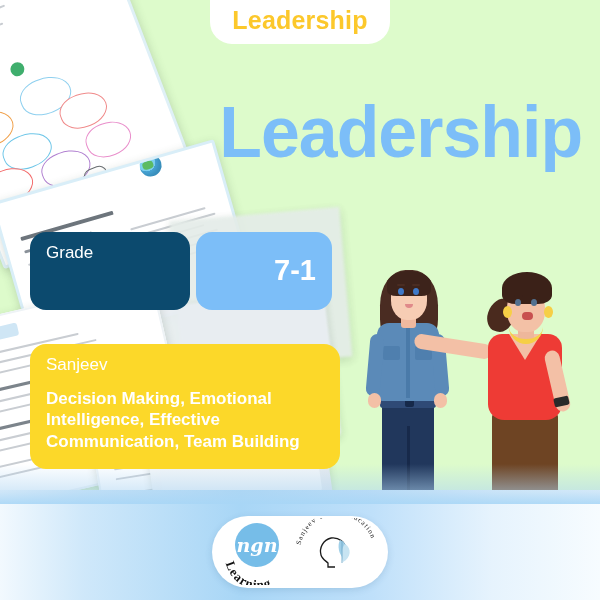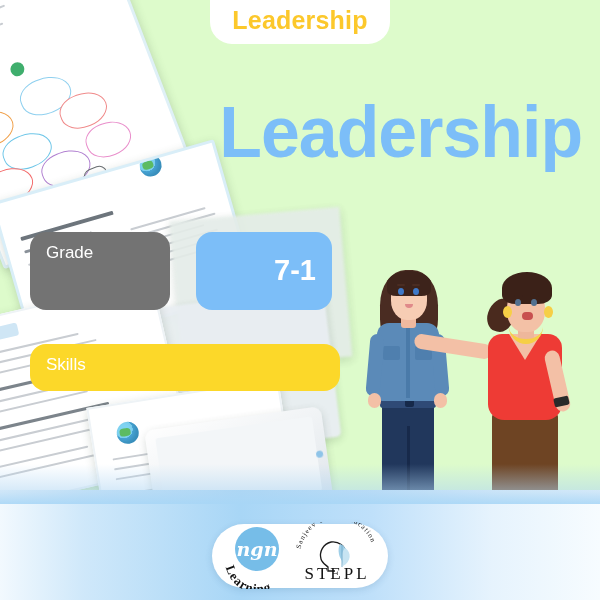--- a/index.html
+++ b/index.html
@@ -396,23 +396,23 @@
     white-space: nowrap;
   }
   .card .card-value .sfx {
     font-size: 17px;
     font-weight: bold;
   }
 
   .card-grade {
     left: 30px;
     top: 232px;
-    width: 140px;
+    width: 160px;
     height: 78px;
-    background: #737373;
+    background: #0c4a6e;
   }
   .card-age {
     left: 196px;
     top: 232px;
     width: 136px;
     height: 78px;
     background: #7cbef8;
     text-align: right;
   }
   .card-skills {
@@ -429,21 +429,21 @@
     white-space: normal;
   }
 
   
   .logo-pill {
     position: absolute;
     left: 50%;
     transform: translateX(-50%);
     bottom: 12px;
     width: 176px;
-    height: 64px;
+    height: 72px;
     background: #ffffff;
     border-radius: 38px;
     display: flex;
     align-items: center;
     justify-content: center;
     box-shadow: 0 2px 7px rgba(40,90,130,.16);
   }
   .logo-ngn {
     position: relative;
     width: 74px; height: 66px;
@@ -618,21 +618,22 @@
 
   <div class="card card-grade">
     <div class="card-label">Grade</div>
   </div>
 
   <div class="card card-age">
     <div class="card-value">7-1</div>
   </div>
 
   <div class="card card-skills">
-    <div class="card-label">Skills</div>
+    <div class="card-label">Sanjeev</div>
+    <div class="card-value">Decision Making, Emotional Intelligence, Effective Communication, Team Building</div>
   </div>
 
   <div class="logo-pill">
     <div class="logo-ngn">
       <div class="circle"></div>
       <div class="ngn-text">ngn</div>
       <svg width="74" height="66" viewBox="0 0 74 66">
         <defs>
           <path id="ngnArc" d="M 4,36 A 33,33 0 0 0 70,38"></path>
         </defs>
@@ -653,17 +654,16 @@
         <g>
           <path d="M 36,20 C 28,22 24,30 26,37 C 27,41 31,43 33,45 L 33,49 L 40,49" fill="none" stroke="#1a1a1a" stroke-width="1.3"></path>
           <path d="M 36,20 C 44,19 50,24 51,31" fill="none" stroke="#1a1a1a" stroke-width="1.3"></path>
         </g>
         <g>
           <path d="M 45,22 C 52,24 54,33 48,40 C 44,36 42,28 45,22 Z" fill="#9fcfe8"></path>
           <path d="M 50,26 C 57,30 56,40 48,44 C 46,38 46,30 50,26 Z" fill="#c7e4f2"></path>
           <path d="M 47,23 L 47,45" stroke="#6fa9c9" stroke-width="0.9" fill="none"></path>
         </g>
       </svg>
-      <div class="stepl-text">STEPL</div>
     </div>
   </div>
 
 </div>
 
 </body></html>

